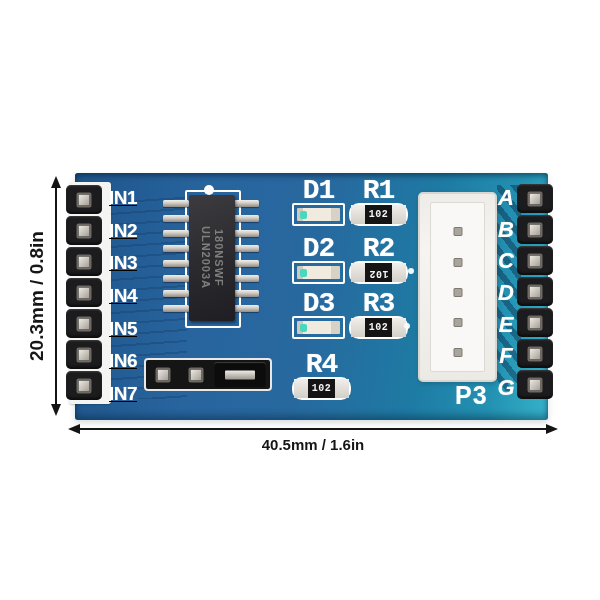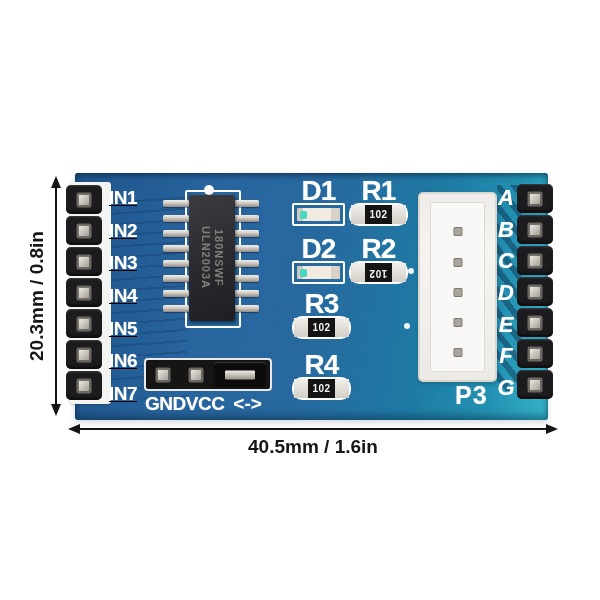--- a/index.html
+++ b/index.html
@@ -70,21 +70,21 @@
     background:linear-gradient(160deg,#3c3c40 0%,#2a2a2e 55%,#1f1f23 100%);
     border-radius:2px;box-shadow:1px 2px 3px rgba(0,10,25,.5);
     display:flex;align-items:center;justify-content:center;
   }
   .ic-text{
     writing-mode:vertical-rl;font-size:11px;font-weight:bold;color:#8f8d8a;opacity:.85;
     letter-spacing:1px;line-height:13px;white-space:pre;text-align:center;
   }
 
   
-  .dr-row{position:absolute;left:217px;width:120px;display:flex;gap:4px;}
+  .dr-row{position:absolute;left:217px;width:120px;display:flex;gap:4px;font-family:Liberation Mono, monospace;}
   .dr-unit{display:flex;flex-direction:column;align-items:center;}
   .comp-label{font-size:28px;font-weight:bold;color:#fff;line-height:24px;letter-spacing:-1px;
     text-shadow:0 0 1px rgba(255,255,255,.45);}
   .led{position:relative;width:53px;height:23px;border:2px solid #fff;border-radius:2px;box-sizing:border-box;}
   .led-inner{position:absolute;inset:3px;border-radius:1px;
     background:linear-gradient(90deg,#cfc9bd 0%,#cfc9bd 15%,#f0eadf 15%,#f0eadf 78%,#d8d2c6 78%);}
   .led-dot{position:absolute;left:6px;top:50%;width:7px;height:8px;transform:translateY(-50%);
     background:#48d8c0;border-radius:2px;}
   .res{position:relative;width:59px;height:23px;border:2px solid #fff;border-radius:10px;box-sizing:border-box;
     display:flex;}
@@ -136,21 +136,21 @@
   .vdim-label{position:absolute;left:-19px;top:50%;transform:translate(-50%,-50%) rotate(-90deg);
     white-space:nowrap;font-size:19px;font-weight:600;color:#161616;}
 
   .hdim{position:absolute;left:68px;top:423px;width:490px;height:40px;}
   .hdim-line{position:absolute;left:10px;right:10px;top:5px;height:2px;background:#141414;}
   .hdim-arrow-left{position:absolute;left:0;top:1px;width:0;height:0;
     border-top:5px solid transparent;border-bottom:5px solid transparent;border-right:12px solid #141414;}
   .hdim-arrow-right{position:absolute;right:0;top:1px;width:0;height:0;
     border-top:5px solid transparent;border-bottom:5px solid transparent;border-left:12px solid #141414;}
   .hdim-label{position:absolute;left:0;right:0;top:13px;text-align:center;
-    font-size:19px;font-weight:600;color:#161616;}
+    font-size:15px;font-weight:600;color:#161616;}
 </style>
 </head>
 <body>
 
 <div class="canvas">
 
   <div class="board">
     <div class="trace-zone-left"></div>
     <div class="trace-zone-right"></div>
 
@@ -230,20 +230,27 @@
           <div class="res-cap"></div>
             <div class="res-mid flip">
               <span class="res-val">102</span>
             </div>
             <div class="res-cap"></div>
         </div>
       </div>
     </div>
     <div class="dr-row" style="top:119px;">
       <div class="dr-unit">
+        <div class="comp-label">D3</div>
+        <div class="led">
+            <div class="led-inner"></div>
+            <div class="led-dot"></div>
+          </div>
+      </div>
+      <div class="dr-unit">
         <div class="comp-label">R3</div>
         <div class="res">
           <div class="res-cap"></div>
             <div class="res-mid">
               <span class="res-val">102</span>
             </div>
             <div class="res-cap"></div>
         </div>
       </div>
     </div>
@@ -290,25 +297,20 @@
       <div class="pin-block"></div>
       <div class="pin-block"></div>
       <div class="pin-block"></div>
     </div>
 
     <div class="jumper-strip">
       <div class="jumper-pin" style="left:17px;"></div>
       <div class="jumper-pin" style="left:50px;"></div>
       <div class="jumper-cap"></div>
     </div>
-    <div class="jumper-labels">
-      <span>GND</span>
-        <span>VCC</span>
-        <span class="arrow-lbl">&lt;-&gt;</span>
-    </div>
   </div>
 
   <div class="vdim">
     <div class="vdim-arrow-up"></div>
     <div class="vdim-line"></div>
     <div class="vdim-arrow-down"></div>
     <div class="vdim-label">20.3mm / 0.8in</div>
   </div>
 
   <div class="hdim">

